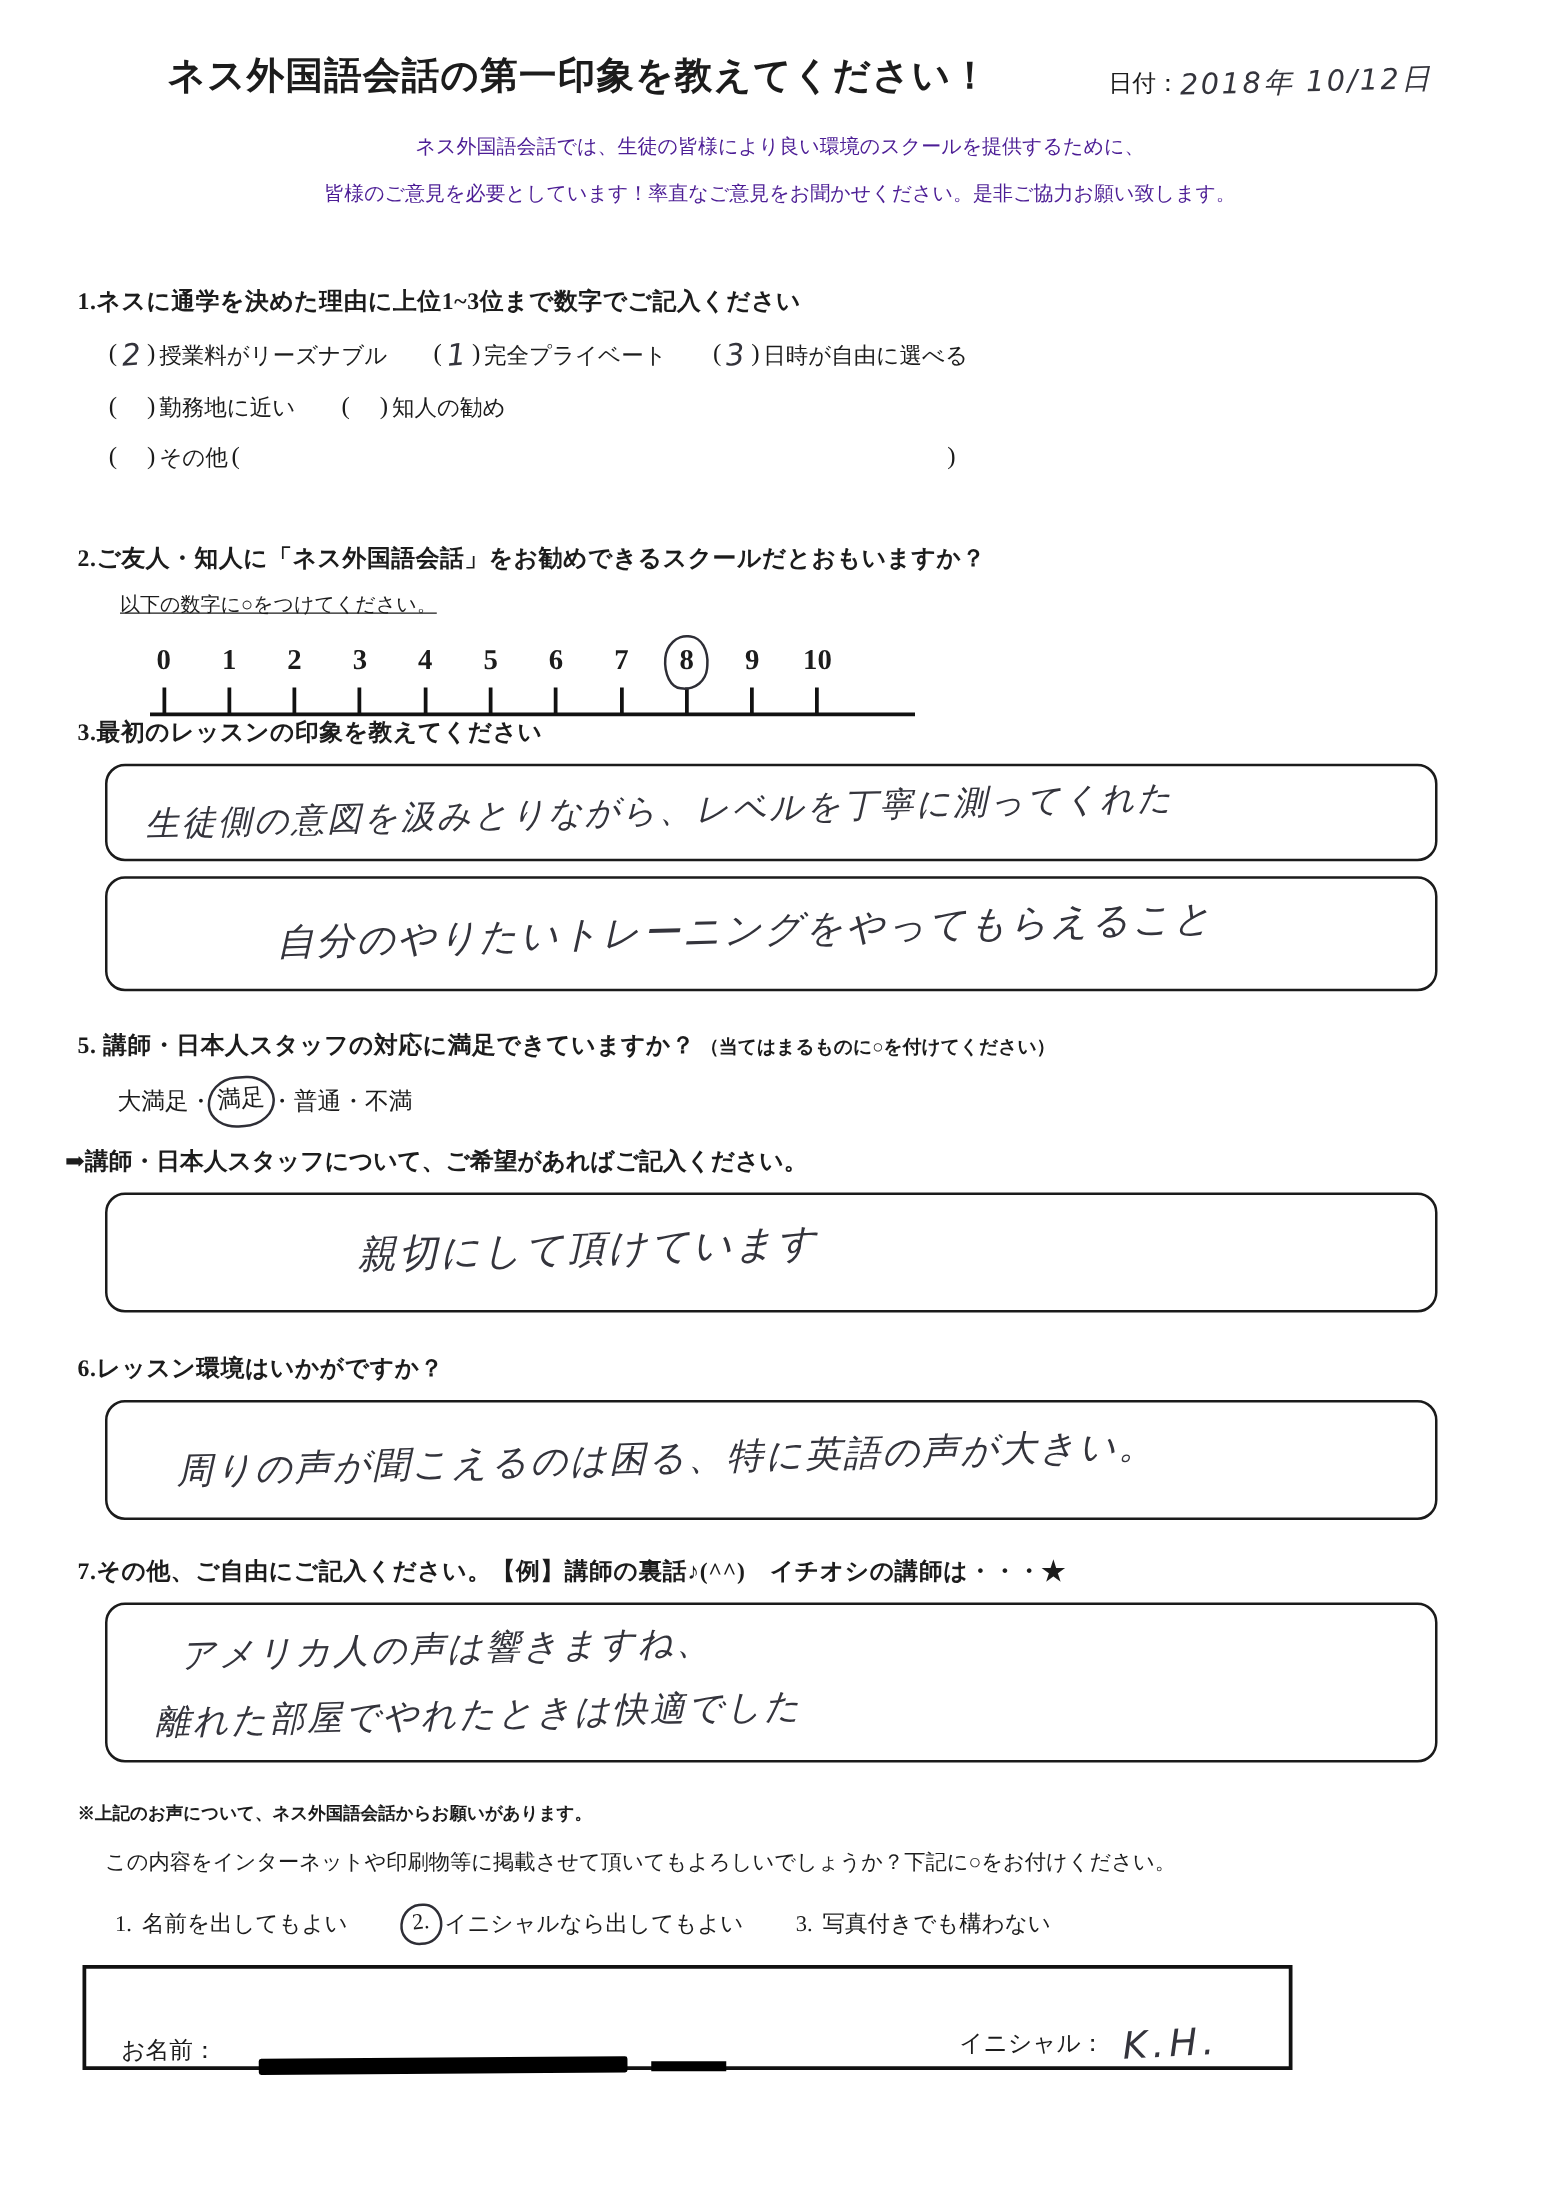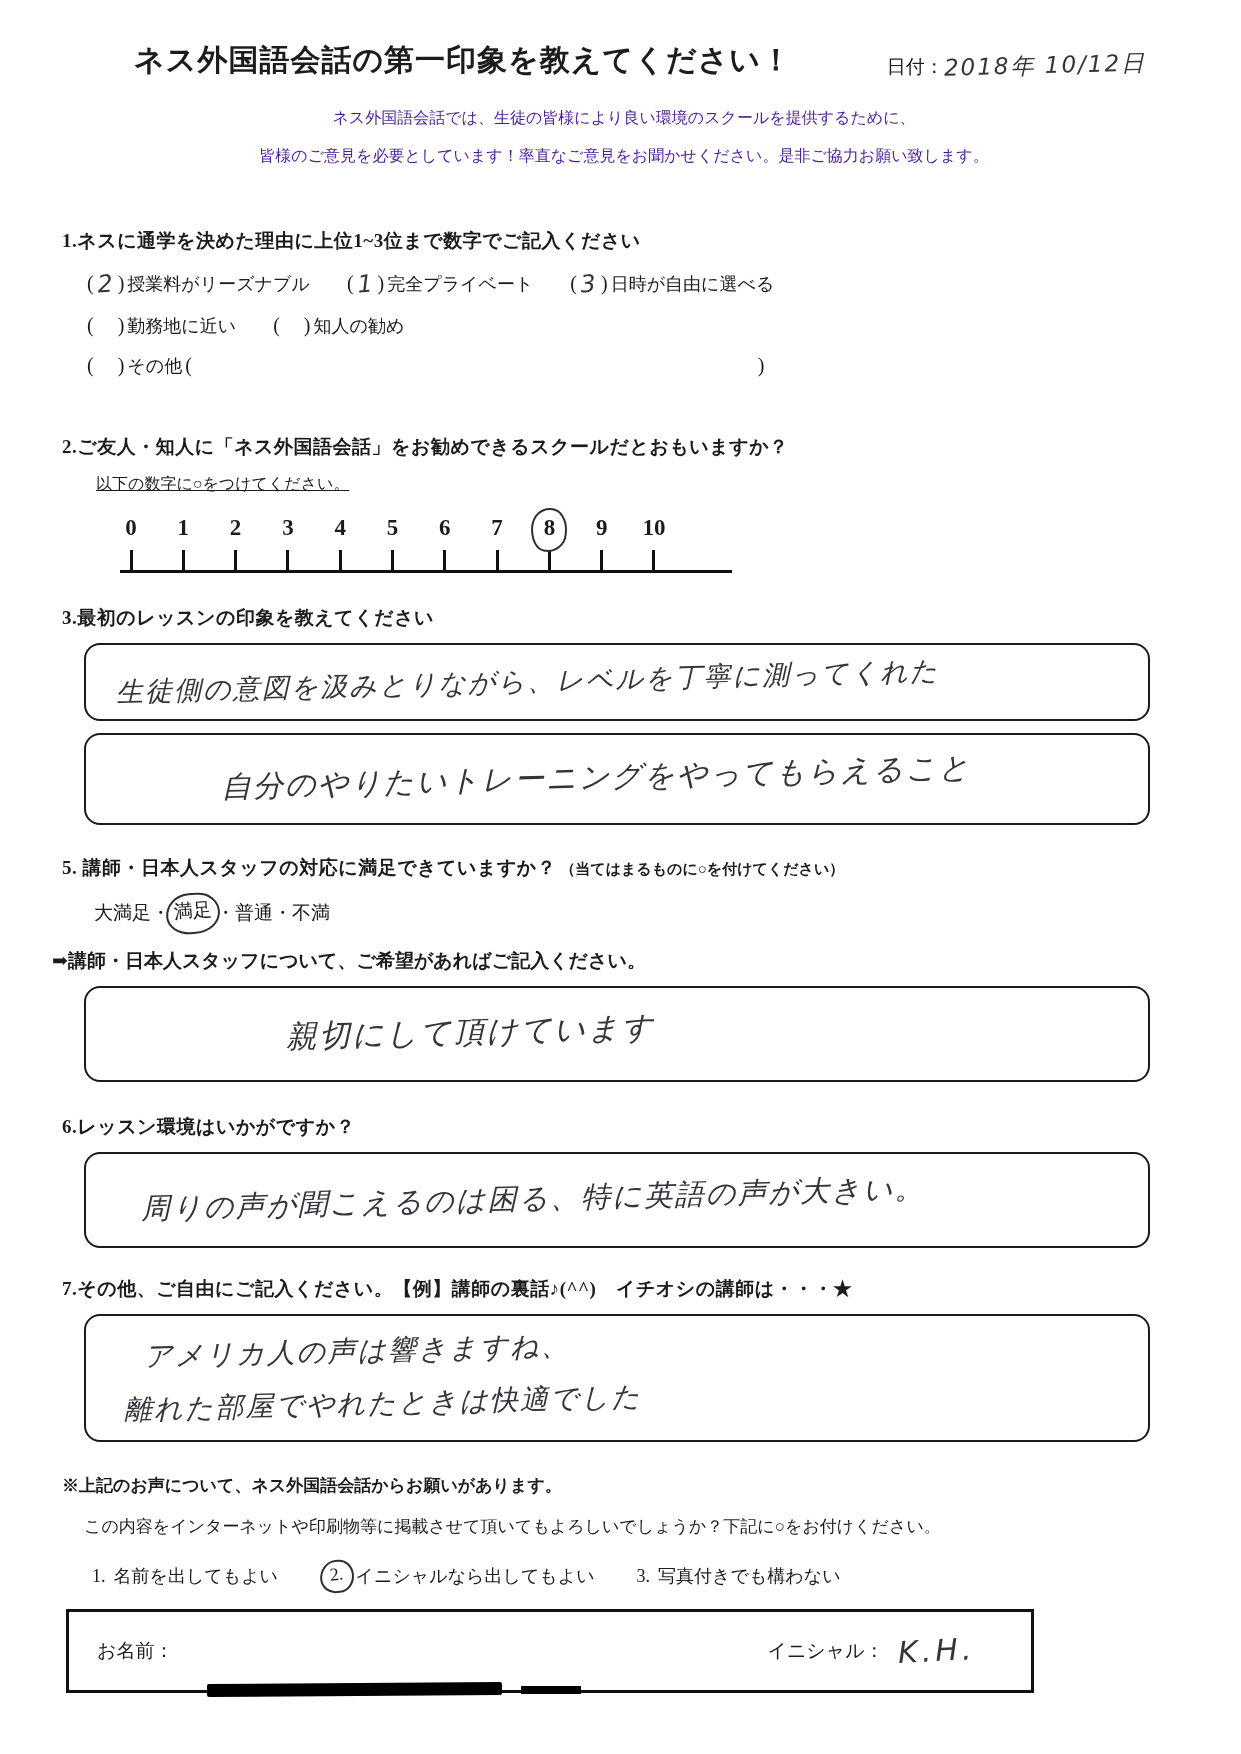--- a/index.html
+++ b/index.html
@@ -57,46 +57,46 @@
 
   
   .sat-row { margin:12px 0 0 32px; font-size:19px; display:flex; align-items:center; }
   .circle-word {
     border:2.5px solid #2e2e36; border-radius:50% 46% 54% 50% / 62% 55% 58% 52%;
     padding:3px 6px 8px 6px; display:inline-block; transform:rotate(-4deg); margin:0 -4px;
   }
   .sub-label { font-size:19px; font-weight:bold; margin-top:14px; margin-left:-10px; }
 
   
-  .consent-note { font-size:17px; font-weight:bold; margin-top:32px; }
+  .consent-note { font-size:14px; font-weight:bold; margin-top:32px; }
   .consent-instr { font-size:17px; margin:18px 0 0 22px; }
   .consent-opts { display:flex; margin:22px 0 0 30px; font-size:18px; align-items:center; }
   .consent-opt { margin-right:42px; white-space:nowrap; display:flex; align-items:center; }
   .consent-opt .num { margin-right:8px; }
   .circle-num {
     border:2.5px solid #2e2e36; border-radius:54% 46% 50% 50% / 60% 52% 55% 48%;
     padding:2px 8px 6px 8px; display:inline-block; transform:rotate(-6deg); margin-right:2px;
   }
 
   
   .name-box {
     margin:16px 0 0 4px; width:968px; height:84px; border:3px solid #111;
-    display:flex; align-items:center; font-size:19px; padding:0 28px; position:relative;
+    display:flex; align-items:flex-end; font-size:19px; padding:0 28px; position:relative;
   }
   .initial-group { margin-left:auto; margin-right:28px; display:flex; align-items:center; }
   .initial-value { font-size:30px; margin-left:14px; transform:rotate(-3deg); letter-spacing:4px; }
   .redaction {
     position:absolute; left:138px; bottom:-6px; width:295px; height:13px;
     background:#000; transform:rotate(-0.4deg); border-radius:2px;
   }
   .redaction2 { position:absolute; left:452px; bottom:-4px; width:60px; height:8px; background:#000; }
 
   .mt-q1 { margin-top:52px; }
   .mt-q2 { margin-top:56px; }
-  .mt-std { margin-top:32px; }
+  .mt-std { }
   .instr2 { font-size:16px; margin:14px 0 0 34px;text-decoration:underline; }
 </style>
 </head>
 <body>
 
 <div class="page">
 
   <div class="header-row">
     <div class="title">ネス外国語会話の第一印象を教えてください！</div>
     <div class="date-area">

